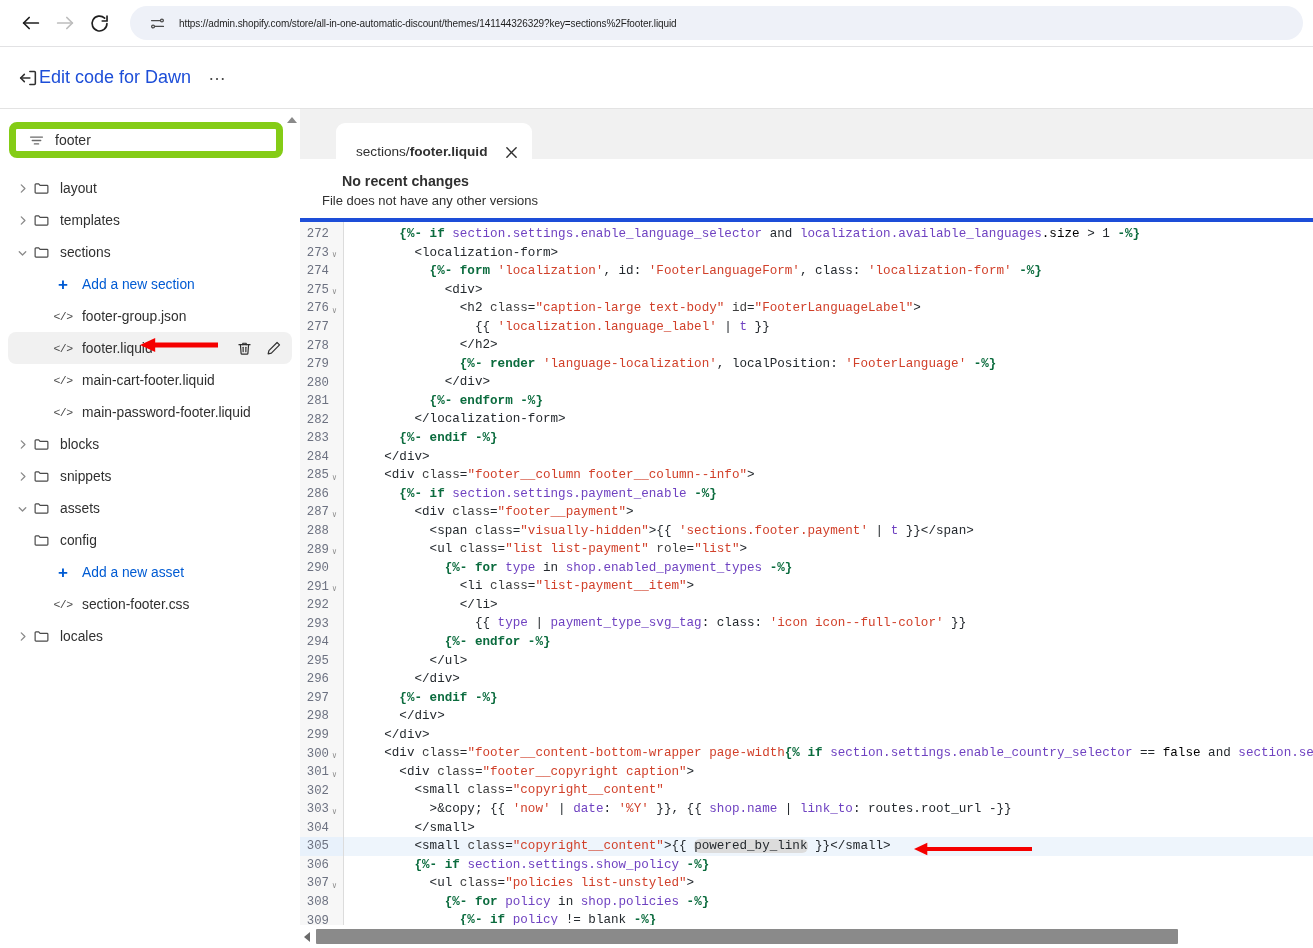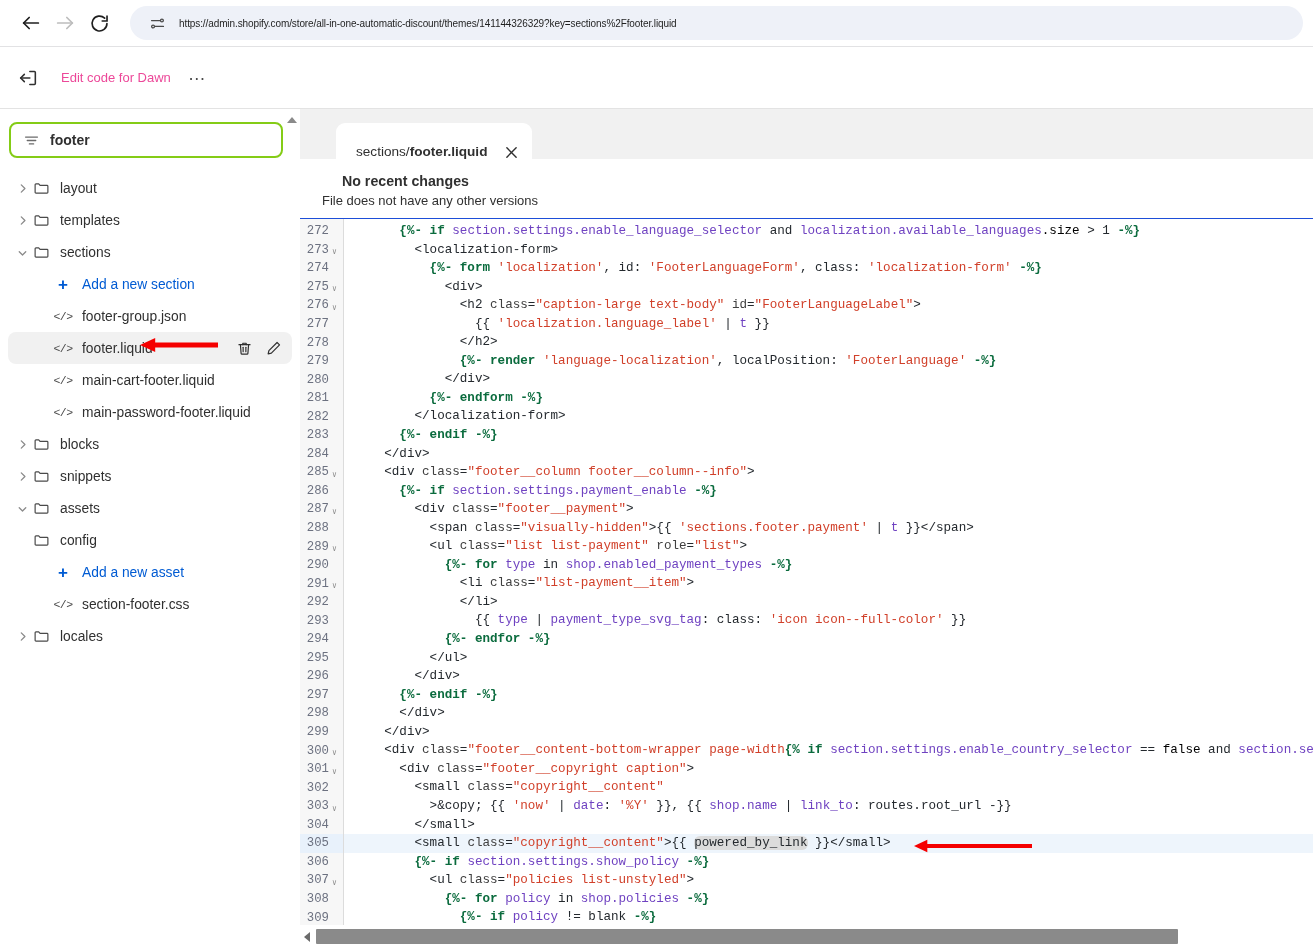--- a/index.html
+++ b/index.html
@@ -57,23 +57,22 @@
   .app-header {
     height: 62px;
     display: flex;
     align-items: center;
     padding-left: 17px;
     background: #ffffff;
     border-bottom: 1px solid #e3e3e3;
   }
   .exit-icon { width: 22px; height: 22px; flex:0 0 auto; display:flex; align-items:center; justify-content:center;}
   .app-title {
-    font-size: 13px;
-    color: #ec4899;
-    margin-left: 22px;
+    font-size: 18px;
+    color: #1d4ed8;
   }
   .more-dots {
     margin-left: 17px;
     font-size: 18px;
     color: #4a4a4a;
     letter-spacing: 1.5px;
     line-height: 10px;
     padding-bottom: 7px;
   }
 
@@ -89,27 +88,26 @@
     width: 300px;
     flex: 0 0 300px;
     background: #ffffff;
     position: relative;
     padding-top: 13px;
     overflow: hidden;
   }
   .search-wrap { padding: 0 17px 0 9px; }
   .search-box {
     height: 36px;
-    border: 2px solid #84cc16;
+    border: 7px solid #84cc16;
     border-radius: 8px;
     display: flex;
     align-items: center;
     padding: 0 12px;
     background: #fff;
-    font-weight: bold;
   }
   .search-box .filter-icon { flex: 0 0 auto; margin-right: 10px; display:flex; }
   .search-val { font-size: 14px; color: #303030; }
 
   .sb-scroll-track {
     position: absolute;
     top: 8px; right: 3px;
     width: 10px; height: 820px;
   }
   .sb-arrow-up {
@@ -218,21 +216,21 @@
   }
   .changes-title { font-size: 14.2px; font-weight: 700; color: #303030; margin-left: 20px; }
   .changes-sub { font-size: 13px; color: #303030; margin-top: 4px; }
 
   .code-area {
     flex: 1 1 auto;
     display: flex;
     position: relative;
     min-height: 0;
     overflow: hidden;
-    border-top: 1px solid #1d4ed8;
+    border-top: 4px solid #1d4ed8;
   }
   .gutter {
     width: 44px;
     flex: 0 0 44px;
     background: #f7f7f7;
     border-right: 1px solid #dcdcdc;
     padding-top: 3px;
     position: relative;
   }
   .gnum {

